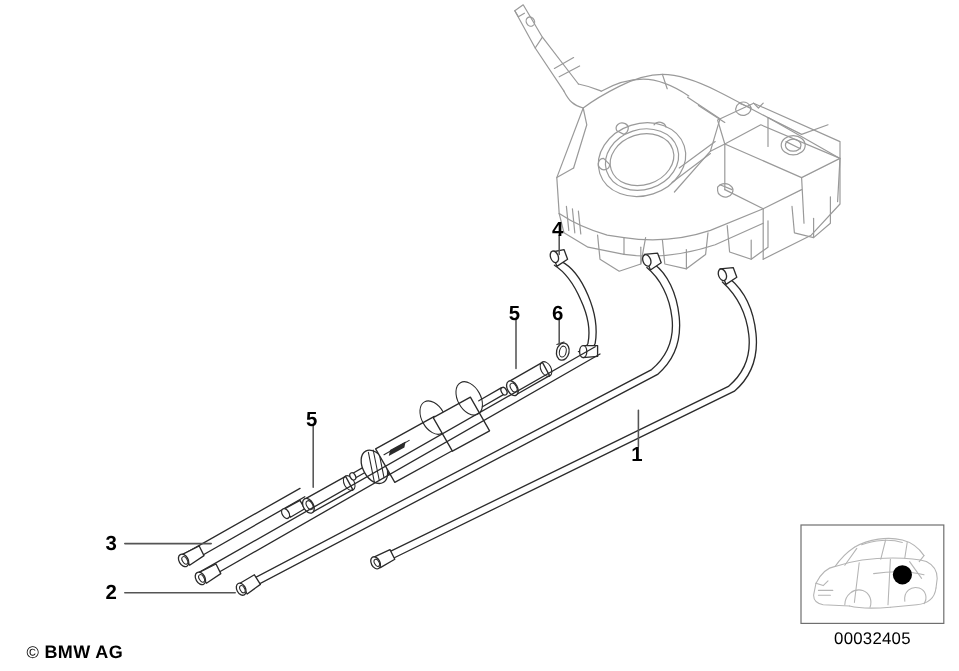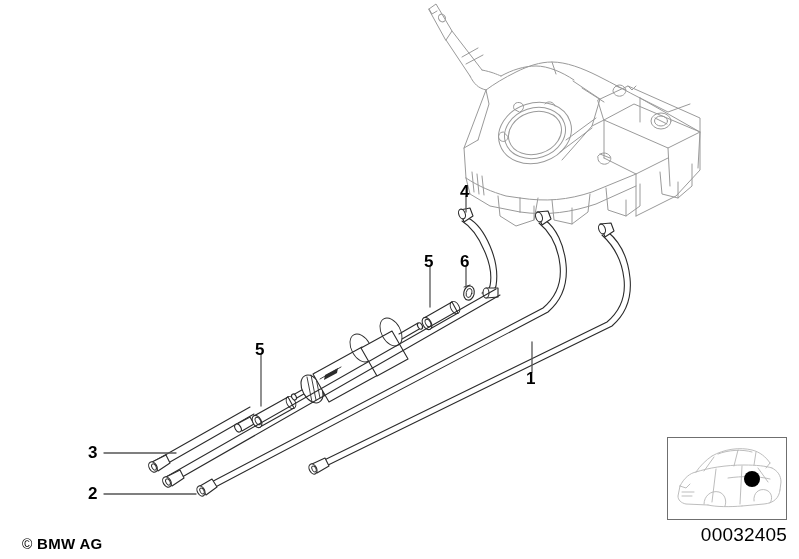--- a/index.html
+++ b/index.html
@@ -64,23 +64,23 @@
     position: absolute;
     left: 0; top: 0;
     width: 118px;
     height: 81px;
   }
   #part-number {
     position: absolute;
     left: 667px;
     top: 524px;
     width: 120px;
-    text-align: right;
+    text-align: center;
     font-family: "Liberation Sans", sans-serif;
-    font-size: 19px;
+    font-size: 14px;
     color: #000000;
     letter-spacing: 0.2px;
   }
 </style>
 </head>
 <body>
 
 <div id="diagram-root">
 
   <svg class="layer" viewBox="0 0 799 559" xmlns="http://www.w3.org/2000/svg">

